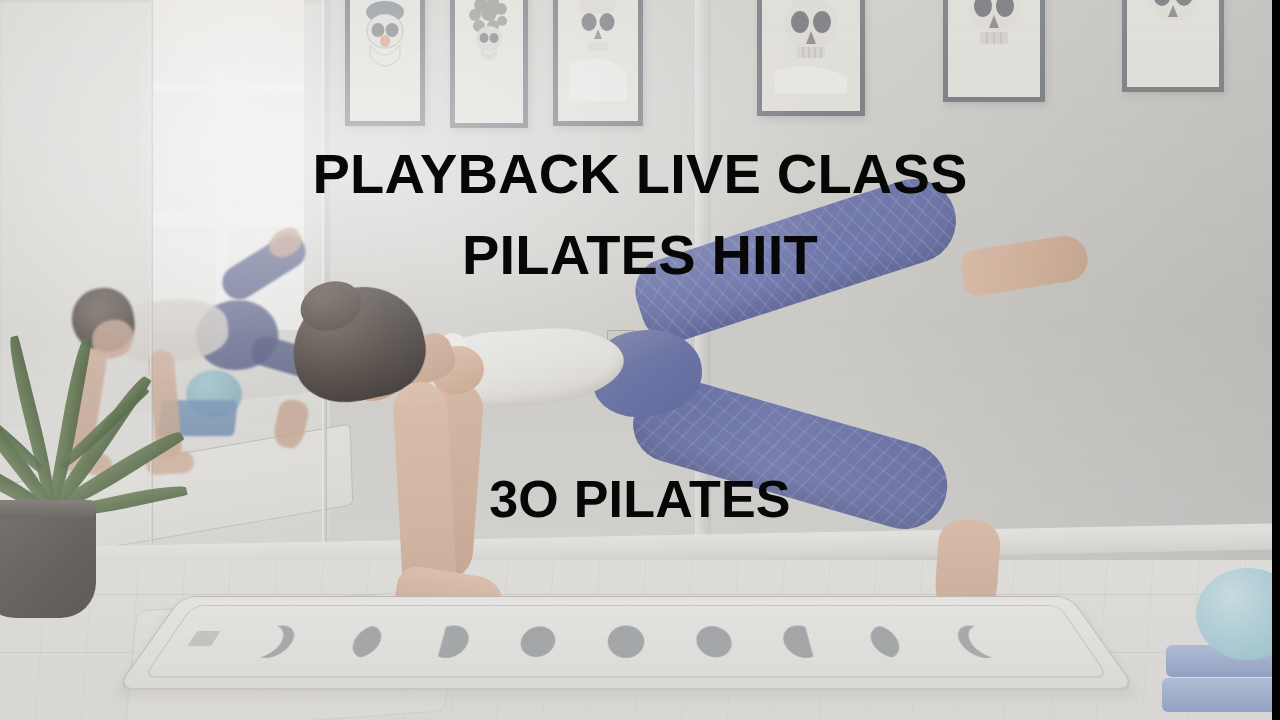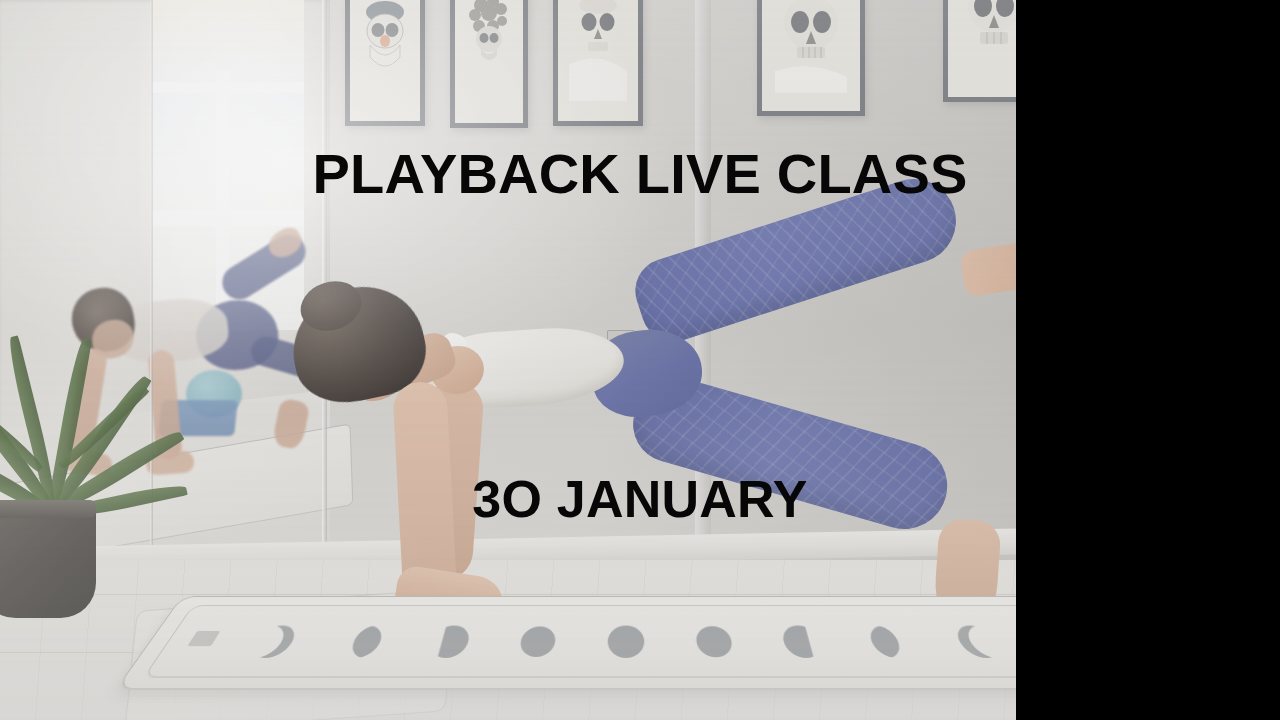--- a/index.html
+++ b/index.html
@@ -7,21 +7,21 @@
     margin: 0;
     padding: 0;
     background: #000;
   }
   body {
     font-family: "Liberation Sans", sans-serif;
   }
 
   #stage {
     position: relative;
-    width: 1016px;
+    width: 1272px;
     height: 720px;
     overflow: hidden;
     background: #1d4ed8;
   }
 
   
   .scene {
     position: absolute;
     inset: 0;
     overflow: hidden;
@@ -724,16 +724,17 @@
     <div class="block b1"></div>
     <div class="ball"></div>
 
   </div>
 
   <div class="overlay-tint"></div>
   <div class="overlay-haze"></div>
 
   <div class="text-layer">
     <div class="tblock t-title1">PLAYBACK LIVE CLASS</div>
-    <div class="tblock t-dur">3O JANUARY</div>
+    <div class="tblock t-title2">PILATES HIIT</div>
+    <div class="tblock t-dur">3O PILATES</div>
   </div>
 
 </div>
 
 </body></html>

